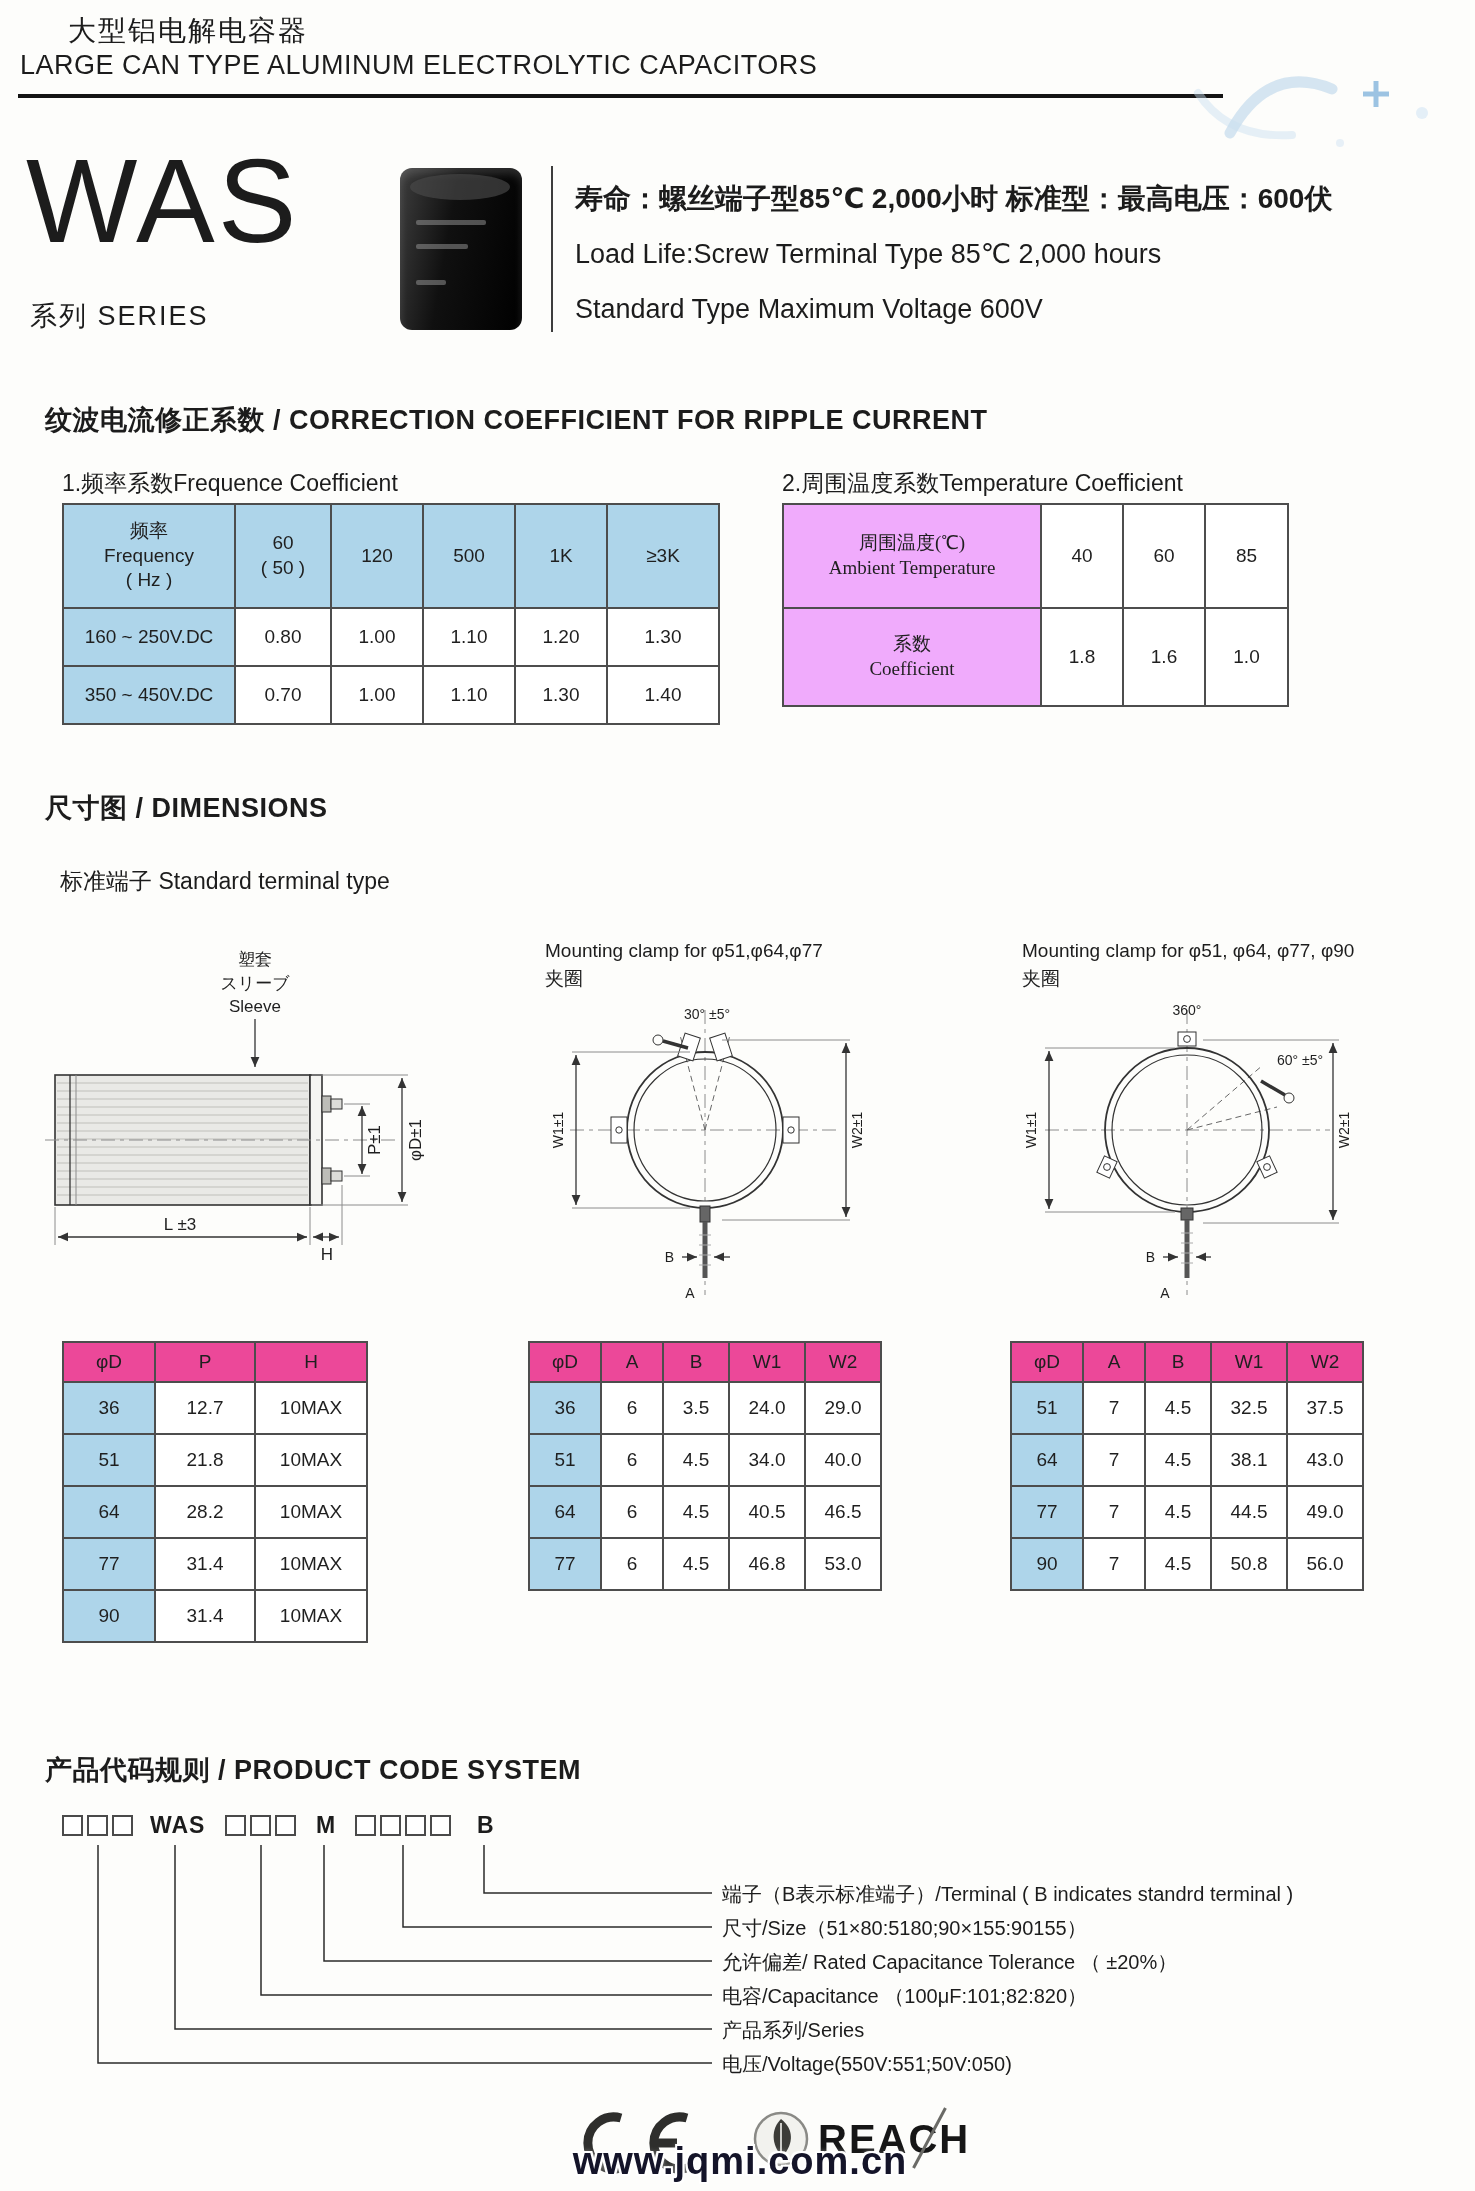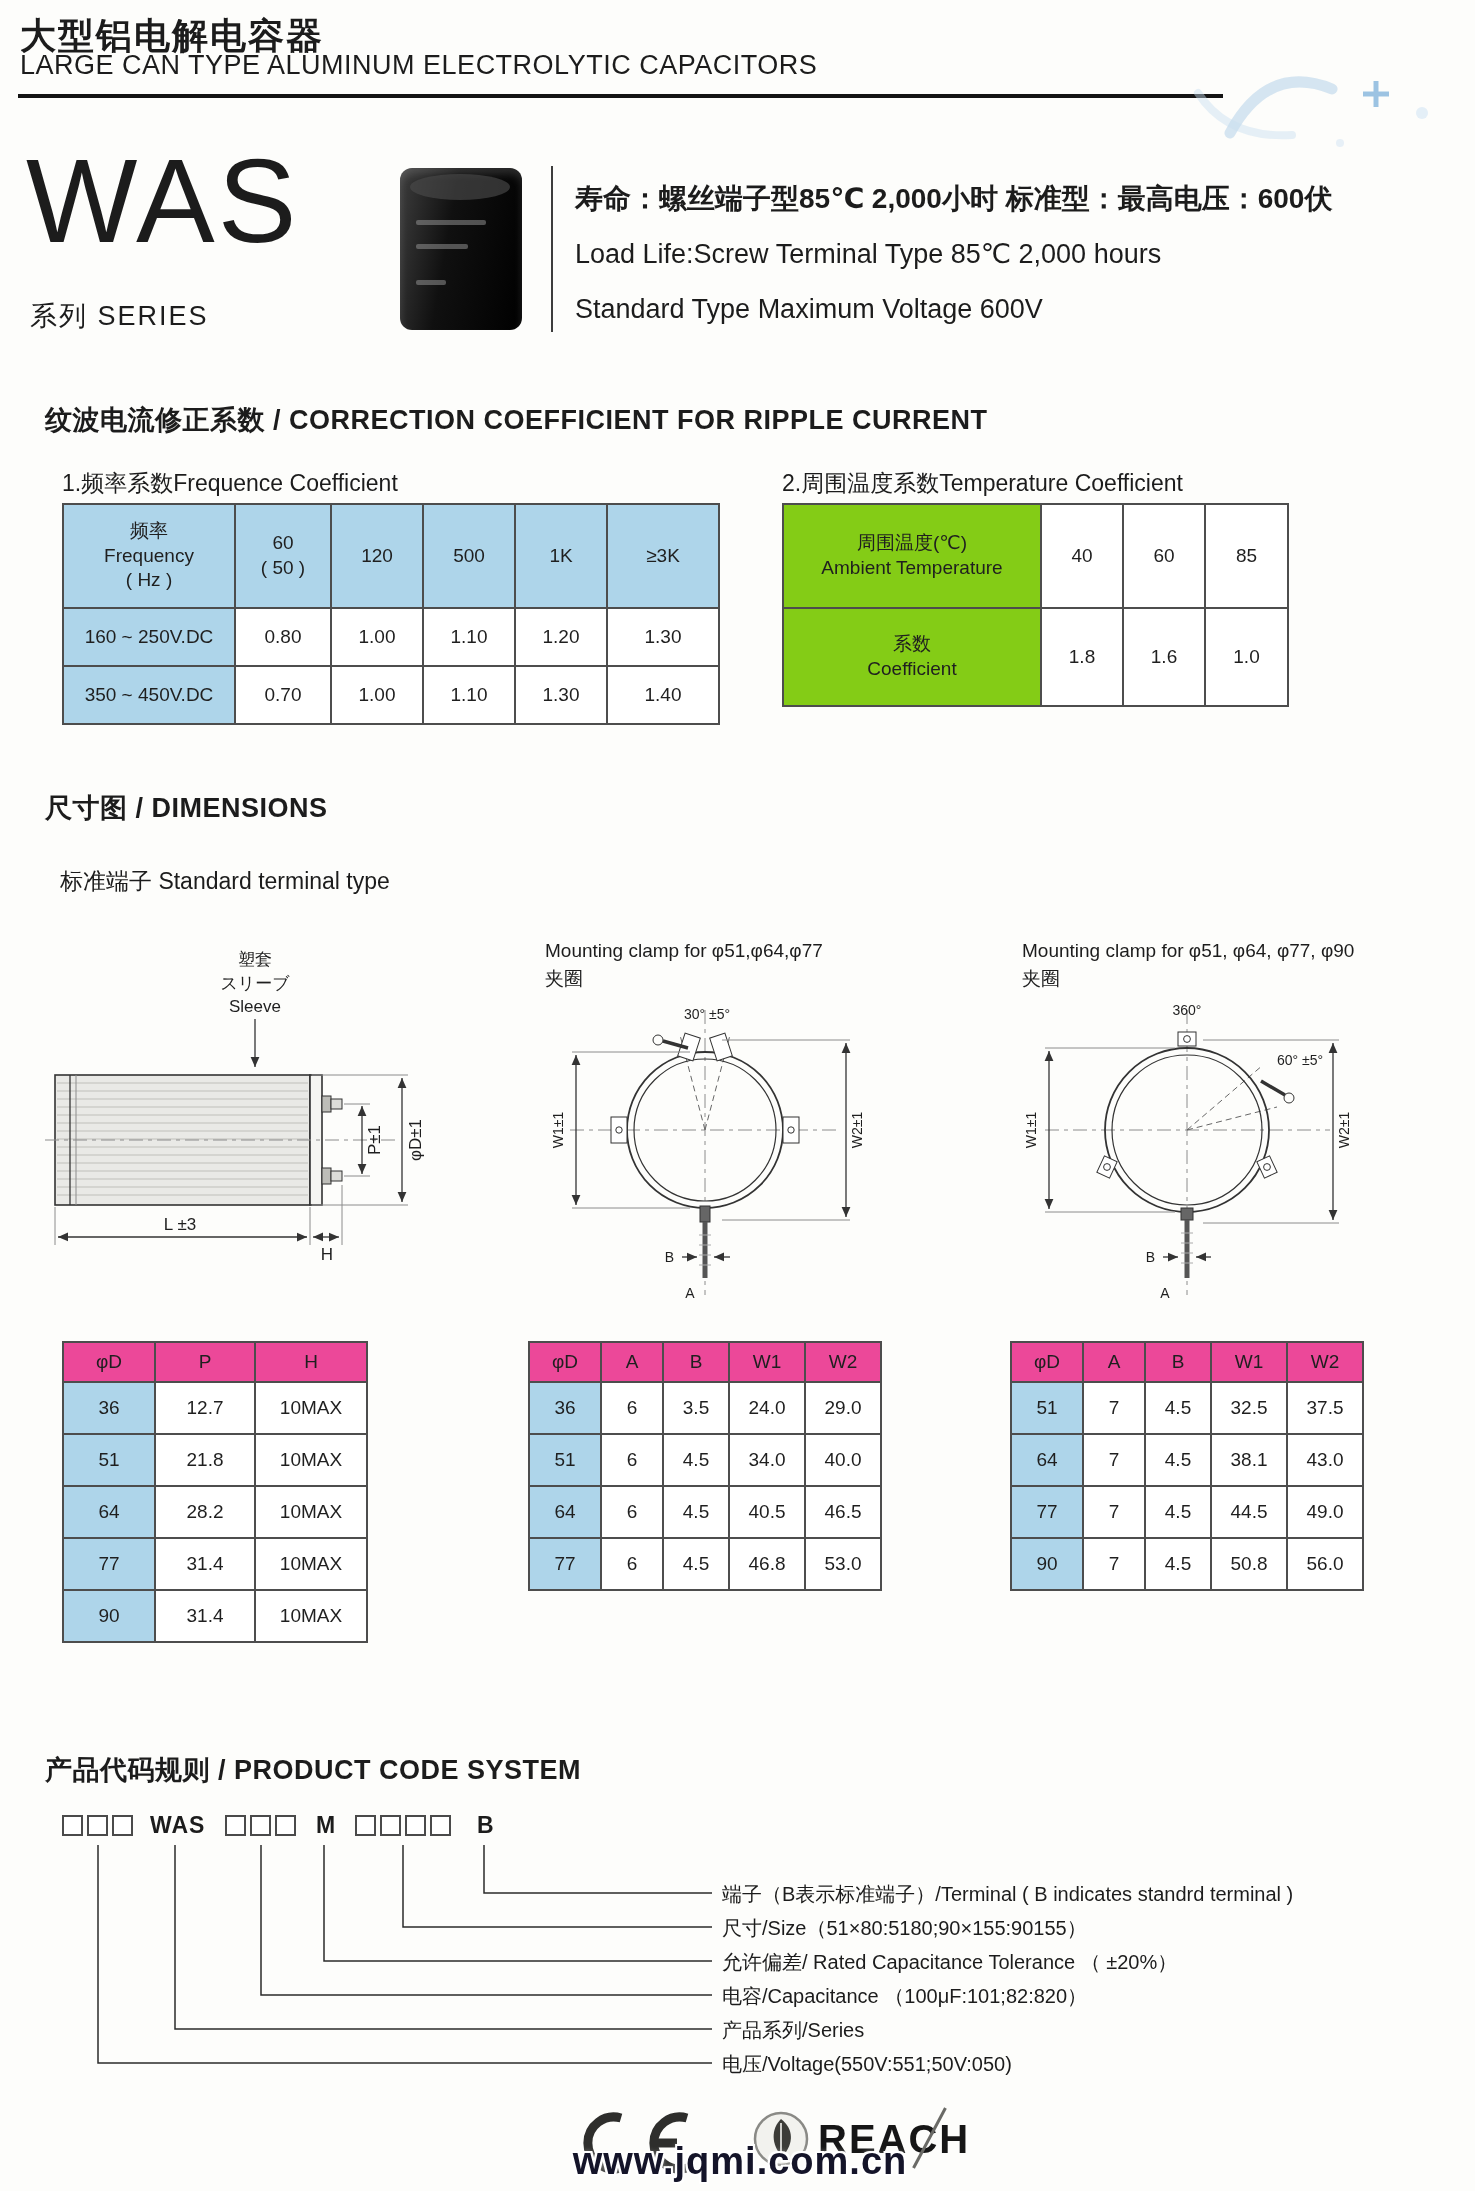--- a/index.html
+++ b/index.html
@@ -2,21 +2,21 @@
 <html><head>
 <meta charset="utf-8">
 <style>
   * { margin:0; padding:0; box-sizing:border-box; }
   html,body { background:#8f8f8f; }
   .page { position:relative; width:1475px; height:2191px; margin:0 auto; background:#fdfdfb;
           font-family:"Liberation Sans","DejaVu Sans",sans-serif; color:#1c1c1c; overflow:hidden; }
   .abs { position:absolute; }
 
   
-  .h-cn { font-size:36px; font-weight:700; letter-spacing:2px; }
+  .h-cn { font-size:28px; font-weight:400; letter-spacing:2px;margin-left:48px; }
   .h-en { font-size:27px; font-weight:400; letter-spacing:0.5px; }
   .header-rule { background:#141414; height:4px; width:1205px; }
 
   
   .was { font-size:118px; font-weight:400; letter-spacing:3px; line-height:1; }
   .series-label { font-size:27px; letter-spacing:2px; }
   .cap-photo { width:122px; height:162px; border-radius:12px;
                background:linear-gradient(100deg,#3d3d3d 0%,#101010 40%,#000 100%);
                box-shadow:inset 0 6px 8px rgba(255,255,255,.15); }
   .cap-top { position:absolute; left:10px; top:6px; width:100px; height:26px; border-radius:50%;
@@ -29,21 +29,21 @@
   
   .sec-heading { font-size:27px; font-weight:700; letter-spacing:0.5px; }
   .caption { font-size:23px; }
   .sub-caption { font-size:23px; }
   .diagram-title { font-size:19px; }
 
   
   .tbl { border-collapse:collapse; table-layout:fixed; background:#fff; }
   .tbl th, .tbl td { border:2px solid #4d4d4d; text-align:center; vertical-align:middle;
                      font-size:19px; font-weight:400; color:#1f1f1f; padding:0; line-height:1.3; }
-  .blue { background:#84cc16; }
+  .blue { background:#f0abfc;font-family:Liberation Serif, serif; }
   .freq { width:656px; }
   .freq thead th { height:104px; background:#aed5ea; }
   .freq tbody td { height:58px; }
   .freq tbody td:first-child { background:#aed5ea; }
   .temp { width:505px; }
   .temp tr:first-child th, .temp tr:first-child td { height:104px; }
   .temp tr:last-child th, .temp tr:last-child td { height:98px; }
   .dim thead th { height:40px; background:#ec4899; }
   .dim tbody td { height:52px;text-align:center; }
   .dim tbody td:first-child { background:#aed5ea; }

